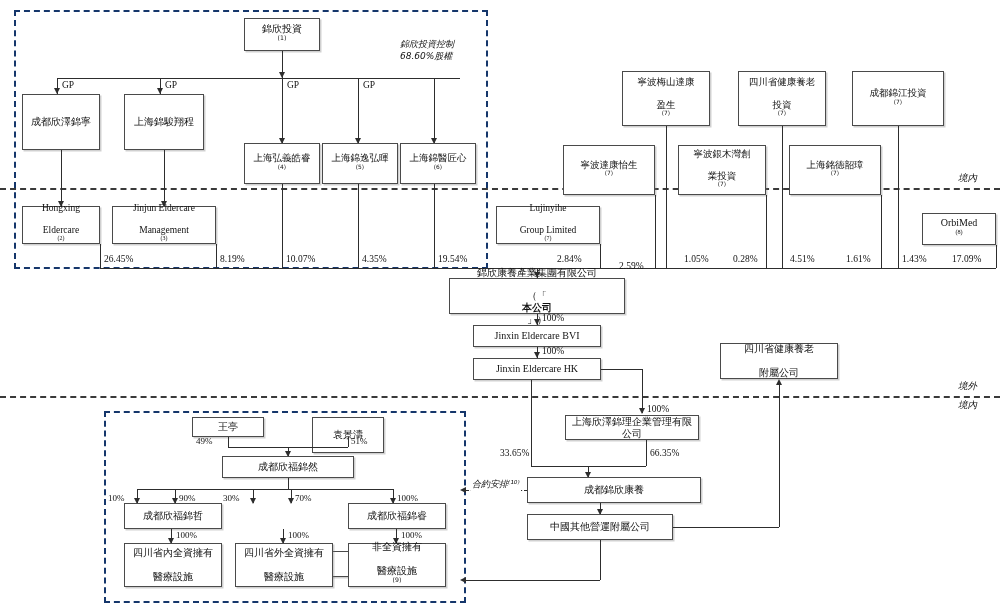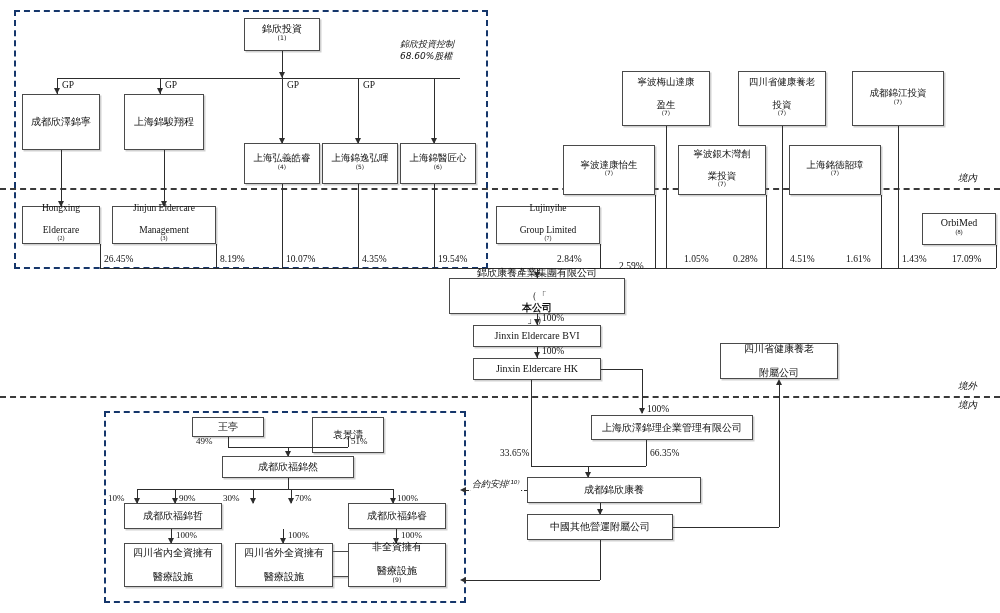--- a/index.html
+++ b/index.html
@@ -226,21 +226,21 @@
   <div class="vl" style="left:531px;top:380px;height:86px;"></div>
   <div class="lbl" style="left:500px;top:448px;">33.65%</div>
 
   <div class="box cn" style="left:720px;top:343px;width:118px;height:36px;font-size:10px;">
     <span>
       <span>四川省健康養老</span><br>
       <span>附屬公司</span>
     </span>
   </div>
 
-  <div class="box cn" style="left:591px;top:415px;width:162px;height:25px;font-size:10px;">
+  <div class="box cn" style="left:565px;top:415px;width:134px;height:25px;font-size:10px;">
     <span>上海欣澤錦理企業管理有限公司</span>
   </div>
 
   <div class="vl" style="left:646px;top:440px;height:26px;"></div>
   <div class="lbl" style="left:650px;top:448px;">66.35%</div>
   <div class="hl" style="left:531px;top:466px;width:115px;"></div>
   <div class="vl" style="left:588px;top:466px;height:11px;"></div>
   <div class="arr-d" style="left:584.5px;top:472px;"></div>
 
   <div class="box cn" style="left:527px;top:477px;width:174px;height:26px;font-size:10px;">

